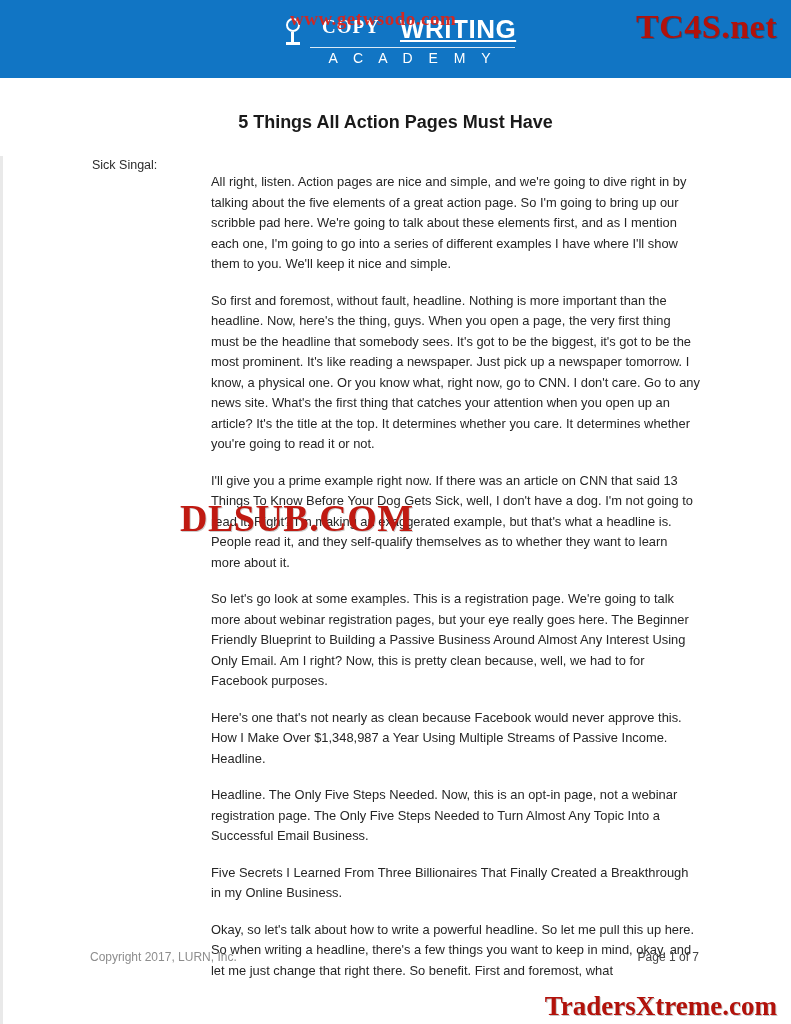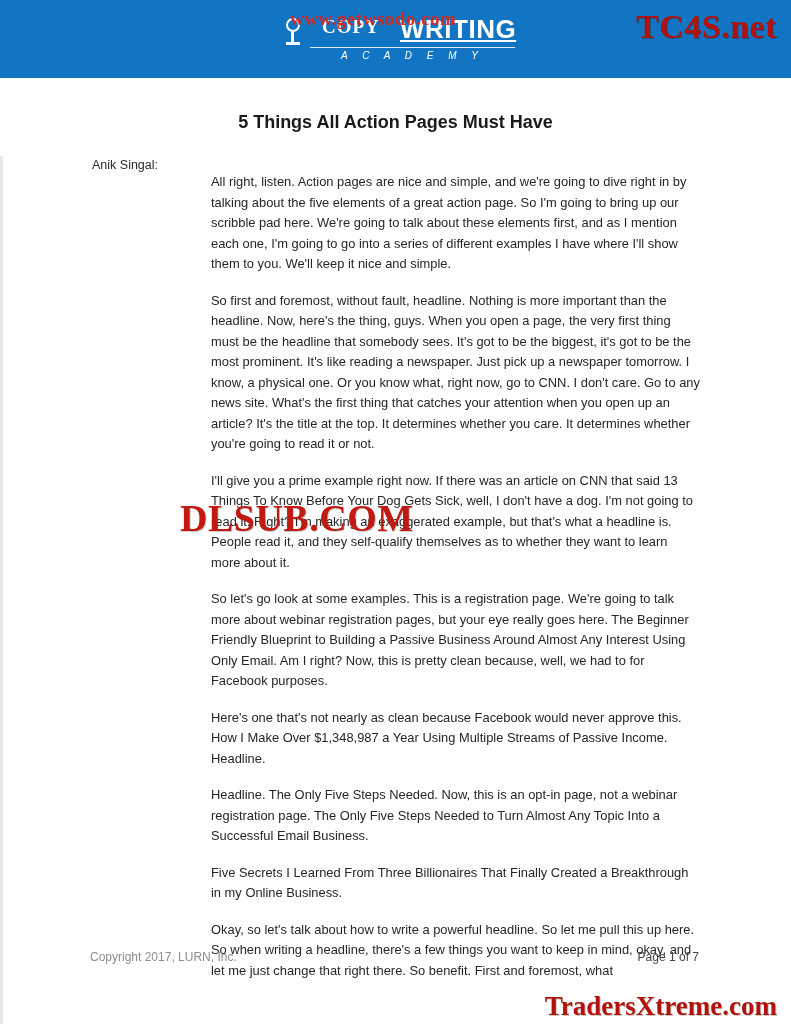--- a/index.html
+++ b/index.html
@@ -90,24 +90,23 @@
     top: 33px;
     width: 205px;
     height: 1px;
     background: rgba(255,255,255,0.85);
   }
   .logo-academy {
     position: absolute;
     left: 40px;
     top: 36px;
     width: 205px;
-    font-size: 10px;
+    font-size: 14px;
     letter-spacing: 6px;
     text-align: center;
-    font-style: italic;
   }
 
   .wm-top {
     position: absolute;
     left: 290px;
     top: 8px;
     font-size: 19px;
     font-weight: bold;
     color: #d9251d;
     font-family: "Liberation Serif", serif;
@@ -230,21 +229,21 @@
   </div>
   <div class="wm-top">www.getwsodo.com</div>
   <div class="wm-tc4s">TC4S.net</div>
 </div>
 
 <div class="page">
   <div class="edge-left"></div>
 
   <div class="doc-title">5 Things All Action Pages Must Have</div>
 
-  <div class="speaker">Anik Singal:</div>
+  <div class="speaker">Sick Singal:</div>
 
   <div class="body-col">
     <p>All right, listen. Action pages are nice and simple, and we're going to dive right in by talking about the five elements of a great action page. So I'm going to bring up our scribble pad here. We're going to talk about these elements first, and as I mention each one, I'm going to go into a series of different examples I have where I'll show them to you. We'll keep it nice and simple.</p>
     <p>So first and foremost, without fault, headline. Nothing is more important than the headline. Now, here's the thing, guys. When you open a page, the very first thing must be the headline that somebody sees. It's got to be the biggest, it's got to be the most prominent. It's like reading a newspaper. Just pick up a newspaper tomorrow. I know, a physical one. Or you know what, right now, go to CNN. I don't care. Go to any news site. What's the first thing that catches your attention when you open up an article? It's the title at the top. It determines whether you care. It determines whether you're going to read it or not.</p>
     <p>I'll give you a prime example right now. If there was an article on CNN that said 13 Things To Know Before Your Dog Gets Sick, well, I don't have a dog. I'm not going to read it. Right? I'm making an exaggerated example, but that's what a headline is. People read it, and they self-qualify themselves as to whether they want to learn more about it.</p>
     <p>So let's go look at some examples. This is a registration page. We're going to talk more about webinar registration pages, but your eye really goes here. The Beginner Friendly Blueprint to Building a Passive Business Around Almost Any Interest Using Only Email. Am I right? Now, this is pretty clean because, well, we had to for Facebook purposes.</p>
     <p>Here's one that's not nearly as clean because Facebook would never approve this. How I Make Over $1,348,987 a Year Using Multiple Streams of Passive Income. Headline.</p>
     <p>Headline. The Only Five Steps Needed. Now, this is an opt-in page, not a webinar registration page. The Only Five Steps Needed to Turn Almost Any Topic Into a Successful Email Business.</p>
     <p>Five Secrets I Learned From Three Billionaires That Finally Created a Breakthrough in my Online Business.</p>
     <p>Okay, so let's talk about how to write a powerful headline. So let me pull this up here. So when writing a headline, there's a few things you want to keep in mind, okay, and let me just change that right there. So benefit. First and foremost, what</p>

